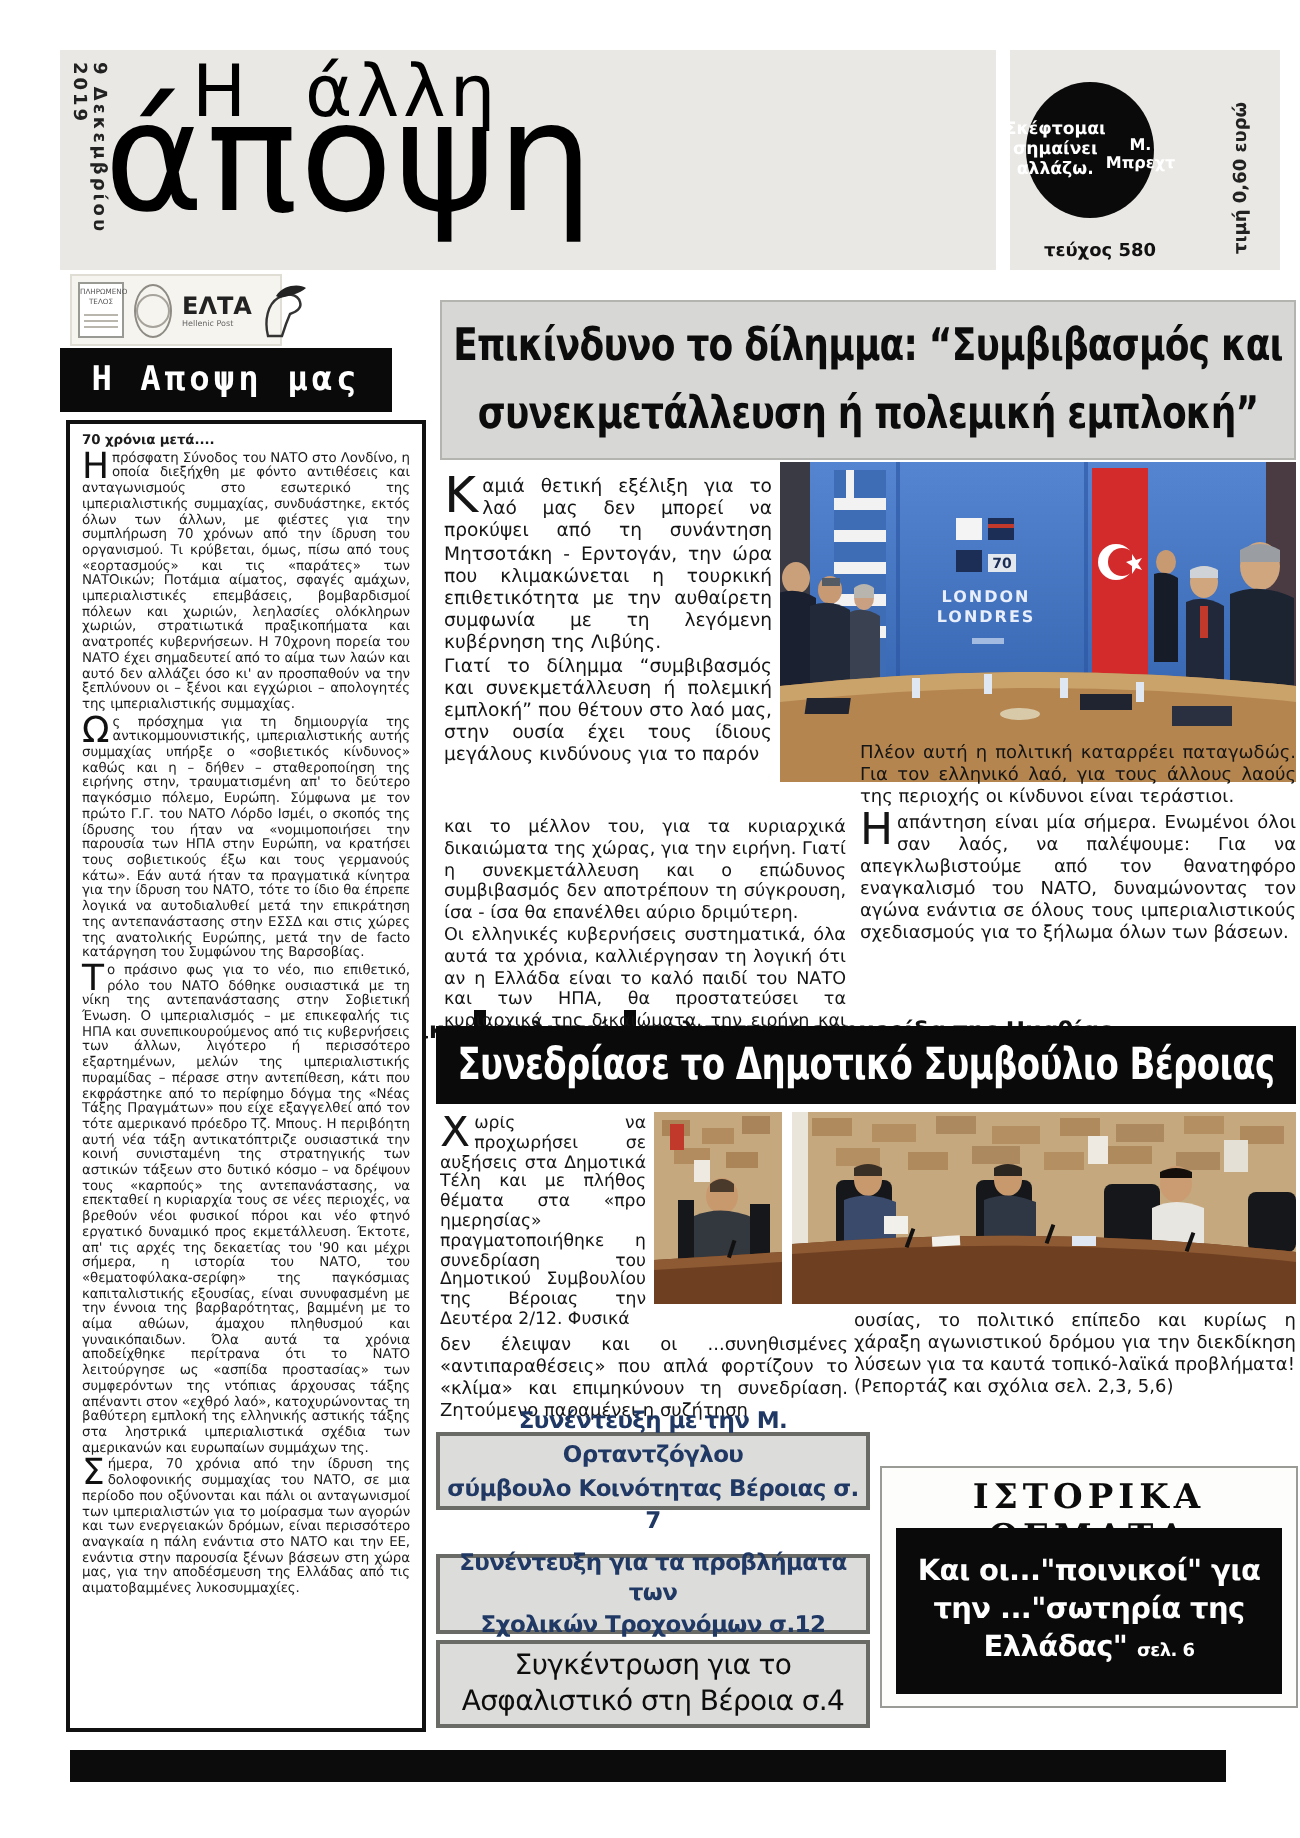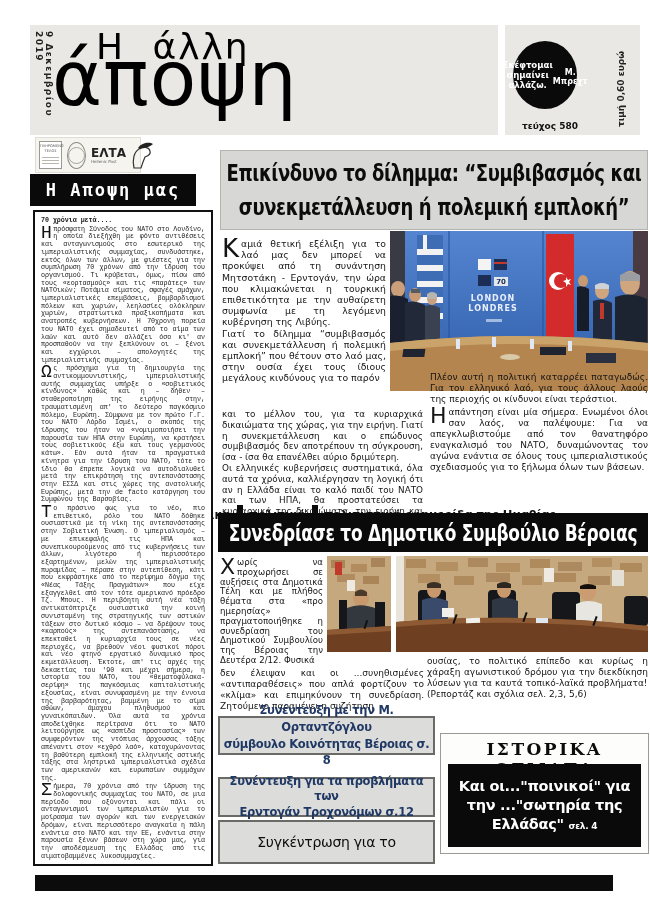--- a/index.html
+++ b/index.html
@@ -39,21 +39,21 @@
   .elta-sub{font-size:4px;color:#666;}
 
   
   .op-head{left:30px;top:174px;width:166px;height:32px;background:#0a0a0a;color:#fff;
            display:flex;align-items:center;justify-content:center;
            font-family:"DejaVu Sans Mono",monospace;font-size:17px;font-weight:bold;letter-spacing:2px;}
   .op-box{left:33px;top:210px;width:180px;height:656px;border:2px solid #111;background:#fff;
           padding:5px 6px;box-sizing:border-box;overflow:hidden;}
   .op-title{text-align:center;font-weight:bold;font-size:9px;margin:0 0 2px 0;}
   .op p{margin:0 0 1px 0;font-size:6.7px;line-height:7.7px;text-align:justify;
-        letter-spacing:-0.05px;color:#1c1c1c;font-family:Liberation Mono, monospace;}
+        letter-spacing:-0.05px;color:#1c1c1c;}
   .dc{float:left;font-size:18px;line-height:15px;padding-right:1.5px;color:#111;}
 
   
   .headline1{left:220px;top:150px;width:428px;height:80px;background:#d7d7d5;border:1px solid #b3b3b0;
              box-sizing:border-box;display:flex;align-items:center;justify-content:center;}
   .headline1 .txt{font-size:18px;font-weight:bold;letter-spacing:-0.4px;line-height:1.5;
                   text-align:center;white-space:pre-line;transform:scaleY(1.25);color:#0c0c0c;}
 
   
   .art-intro{left:222px;top:238px;width:164px;height:157px;overflow:hidden;
@@ -325,31 +325,32 @@
   <rect x="70" y="62" width="14" height="5" fill="#f2f0ea" transform="rotate(-3 77 64)"></rect>
   <rect x="140" y="62" width="12" height="5" fill="#dfe8f2"></rect>
 </svg>
 
 <div class="abs c-bl">δεν έλειψαν και οι ...συνηθισμένες «αντιπαραθέσεις» που απλά φορτίζουν το «κλίμα» και επιμηκύνουν τη συνεδρίαση. Ζητούμενο παραμένει η συζήτηση</div>
 <div class="abs c-br">ουσίας, το πολιτικό επίπεδο και κυρίως η χάραξη αγωνιστικού δρόμου για την διεκδίκηση λύσεων για τα καυτά τοπικό-λαϊκά προβλήματα!
 (Ρεπορτάζ και σχόλια σελ. 2,3, 5,6)</div>
 
 <div class="abs teaser t1">
   <div>Συνέντευξη με την Μ. Ορταντζόγλου</div>
-  <div>σύμβουλο Κοινότητας Βέροιας σ. 8</div>
+  <div>σύμβουλο Κοινότητας Βέροιας σ. 7</div>
 </div>
 <div class="abs teaser t2">
   <div>Συνέντευξη για τα προβλήματα των</div>
-  <div>Ερντογάν Τροχονόμων σ.12</div>
+  <div>Σχολικών Τροχονόμων σ.12</div>
 </div>
 <div class="abs teaser t3">
   <div>Συγκέντρωση για το</div>
+  <div>Ασφαλιστικό στη Βέροια σ.4</div>
 </div>
 
 <div class="abs hist">
   <div class="hist-head">ΙΣΤΟΡΙΚΑ ΘΕΜΑΤΑ</div>
   <div class="hist-black">
     <div class="txt"><span>Και οι..."ποινικοί" για την ..."σωτηρία της Ελλάδας"</span>
-      <span class="pg">σελ. 4</span></div>
+      <span class="pg">σελ. 6</span></div>
   </div>
 </div>
 
 <div class="abs bottom-bar"></div>
 
 </body></html>

